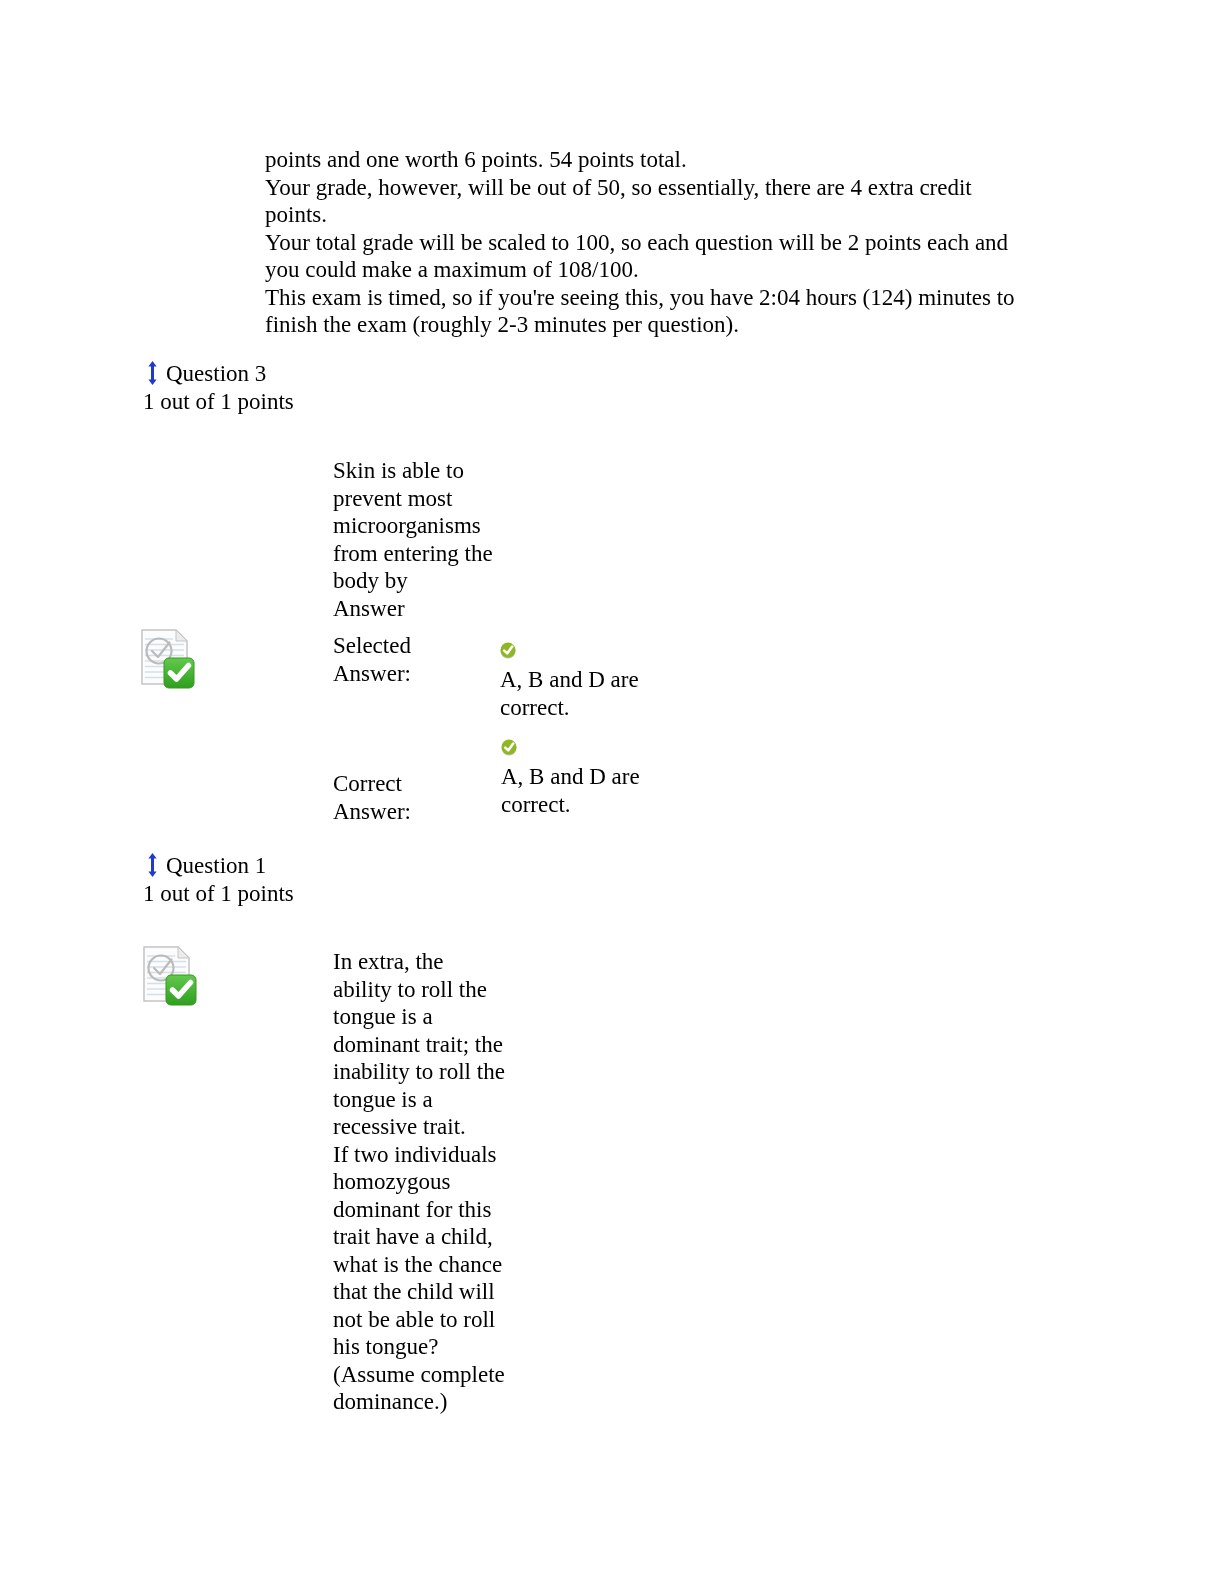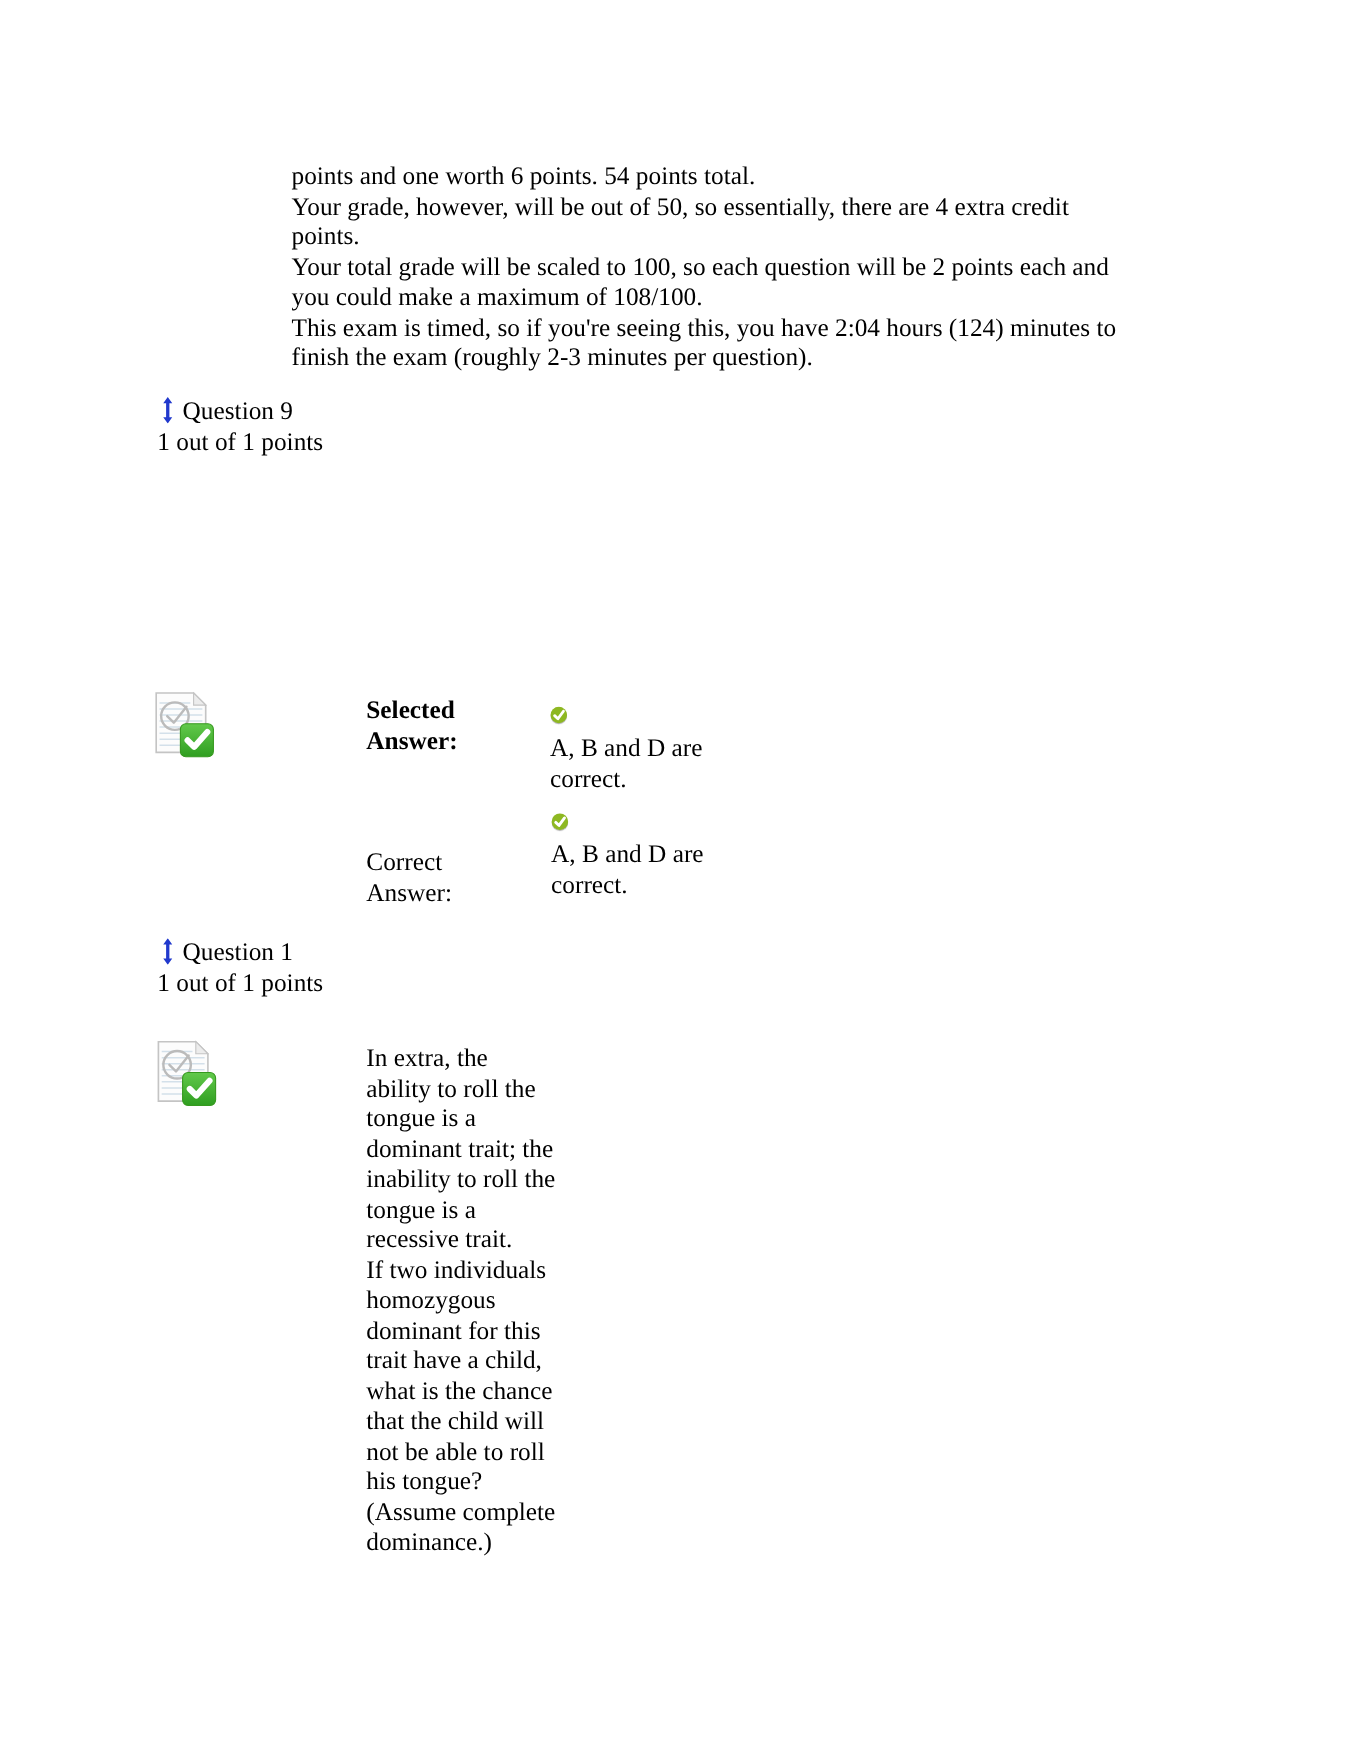--- a/index.html
+++ b/index.html
@@ -30,21 +30,21 @@
 points.
 Your total grade will be scaled to 100, so each question will be 2 points each and
 you could make a maximum of 108/100.
 This exam is timed, so if you're seeing this, you have 2:04 hours (124) minutes to
 finish the exam (roughly 2-3 minutes per question).</div>
 
   <div class="abs" style="left:143px;top:360px;">
     <div class="q-title-line">
       <span class="arrow-icon"><svg width="9" height="24" viewBox="0 0 9 24">
             <path d="M4.5 0 L8.6 5.6 H6 V18.4 H8.6 L4.5 24 L0.4 18.4 H3 V5.6 H0.4 Z" fill="#2139cd"></path>
-          </svg></span><span>Question 9</span>
+          </svg></span><span>Question 3</span>
     </div>
     <div>1 out of 1 points</div>
   </div>
 
   <div class="abs" style="left:140px;top:628px;">
     <svg class="doc-icon" viewBox="0 0 57 62">
       <defs>
         <linearGradient id="badgeGrad1" x1="0" y1="0" x2="0" y2="1">
           <stop offset="0" stop-color="#62c94b"></stop>
             <stop offset="1" stop-color="#2f9e20"></stop>
@@ -62,22 +62,28 @@
         <line x1="5" y1="44" x2="44" y2="44"></line>
           <line x1="5" y1="49.5" x2="44" y2="49.5"></line>
       </g>
       <circle cx="19" cy="23" r="12.5" fill="none" stroke="#bbbbbb" stroke-width="2.2"></circle>
       <path d="M12 23 L18 29 L29.5 14.5" fill="none" stroke="#bbbbbb" stroke-width="2.2" stroke-linecap="round" stroke-linejoin="round"></path>
       <rect x="24" y="30" width="30" height="30" rx="5" fill="url(#badgeGrad1)" stroke="#36991f" stroke-width="1"></rect>
       <path d="M30.5 45 L36.5 51 L48.5 37.5" fill="none" stroke="#ffffff" stroke-width="5.5" stroke-linecap="round" stroke-linejoin="round"></path>
     </svg>
   </div>
 
+  <div class="abs pre" style="left:333px;top:457px;">Skin is able to
+prevent most
+microorganisms
+from entering the
+body by
+Answer</div>
 
-  <div class="abs pre" style="left:333px;top:632px;font-weight:bold;">Selected
+  <div class="abs pre" style="left:333px;top:632px;">Selected
 Answer:</div>
   <div class="abs answer-cell" style="left:500px;top:637px;">
     <span class="check-icon"><svg width="16" height="16" viewBox="0 0 16 16">
           <circle cx="8" cy="8" r="7.5" fill="#8eb822"></circle>
           <path d="M4.2 8.6 L7.2 11.4 L12.2 4.6" fill="none" stroke="#ffffff" stroke-width="2.6" stroke-linecap="round" stroke-linejoin="round"></path>
         </svg></span>
     <div class="pre">A, B and D are
 correct.</div>
   </div>
 

